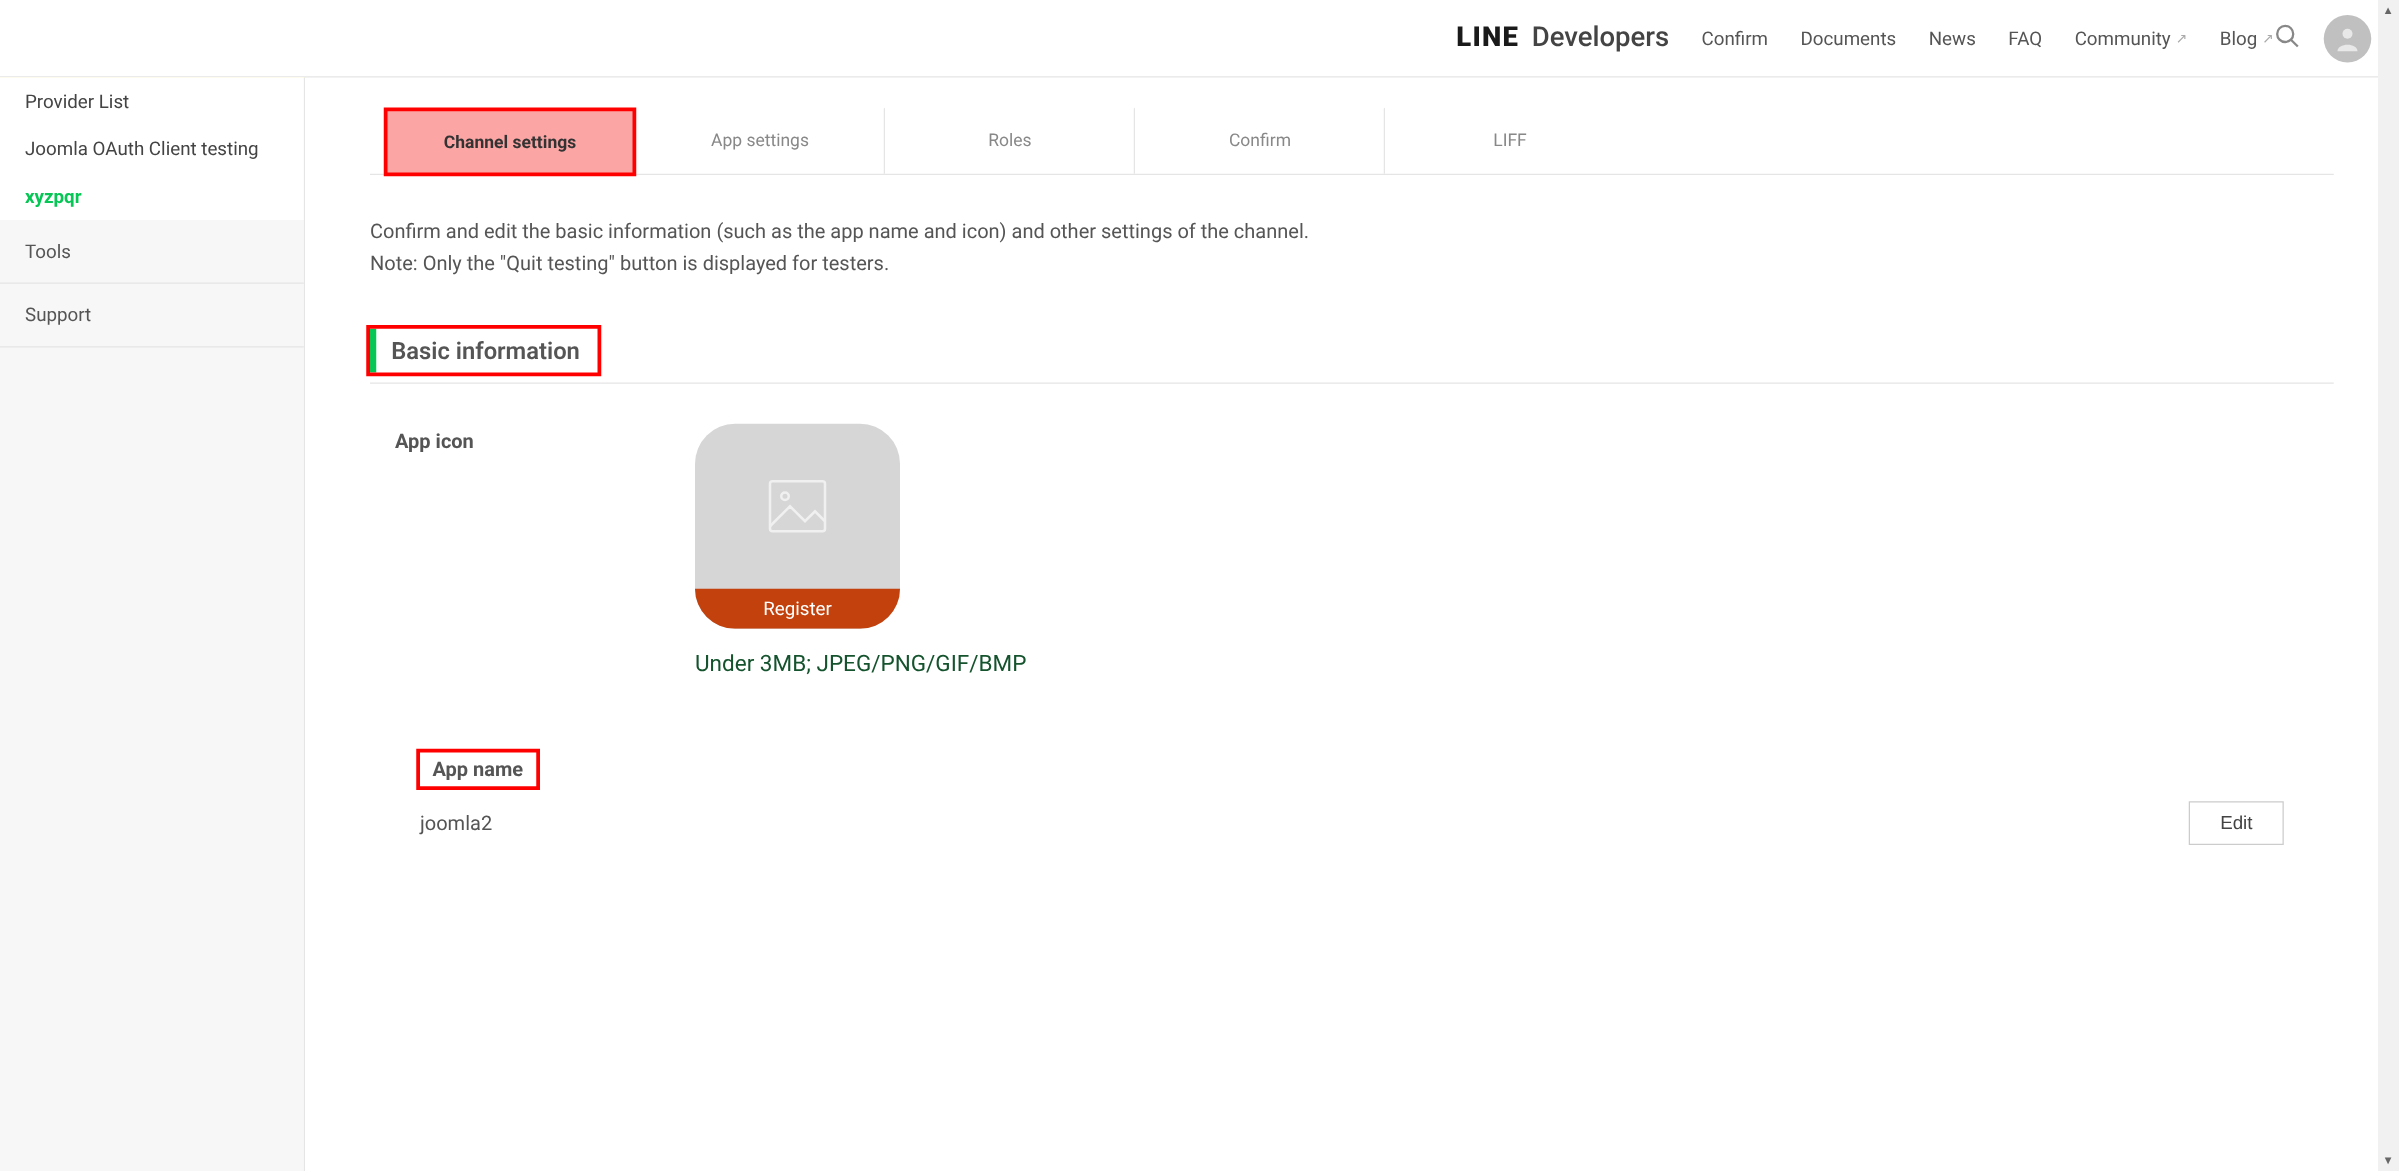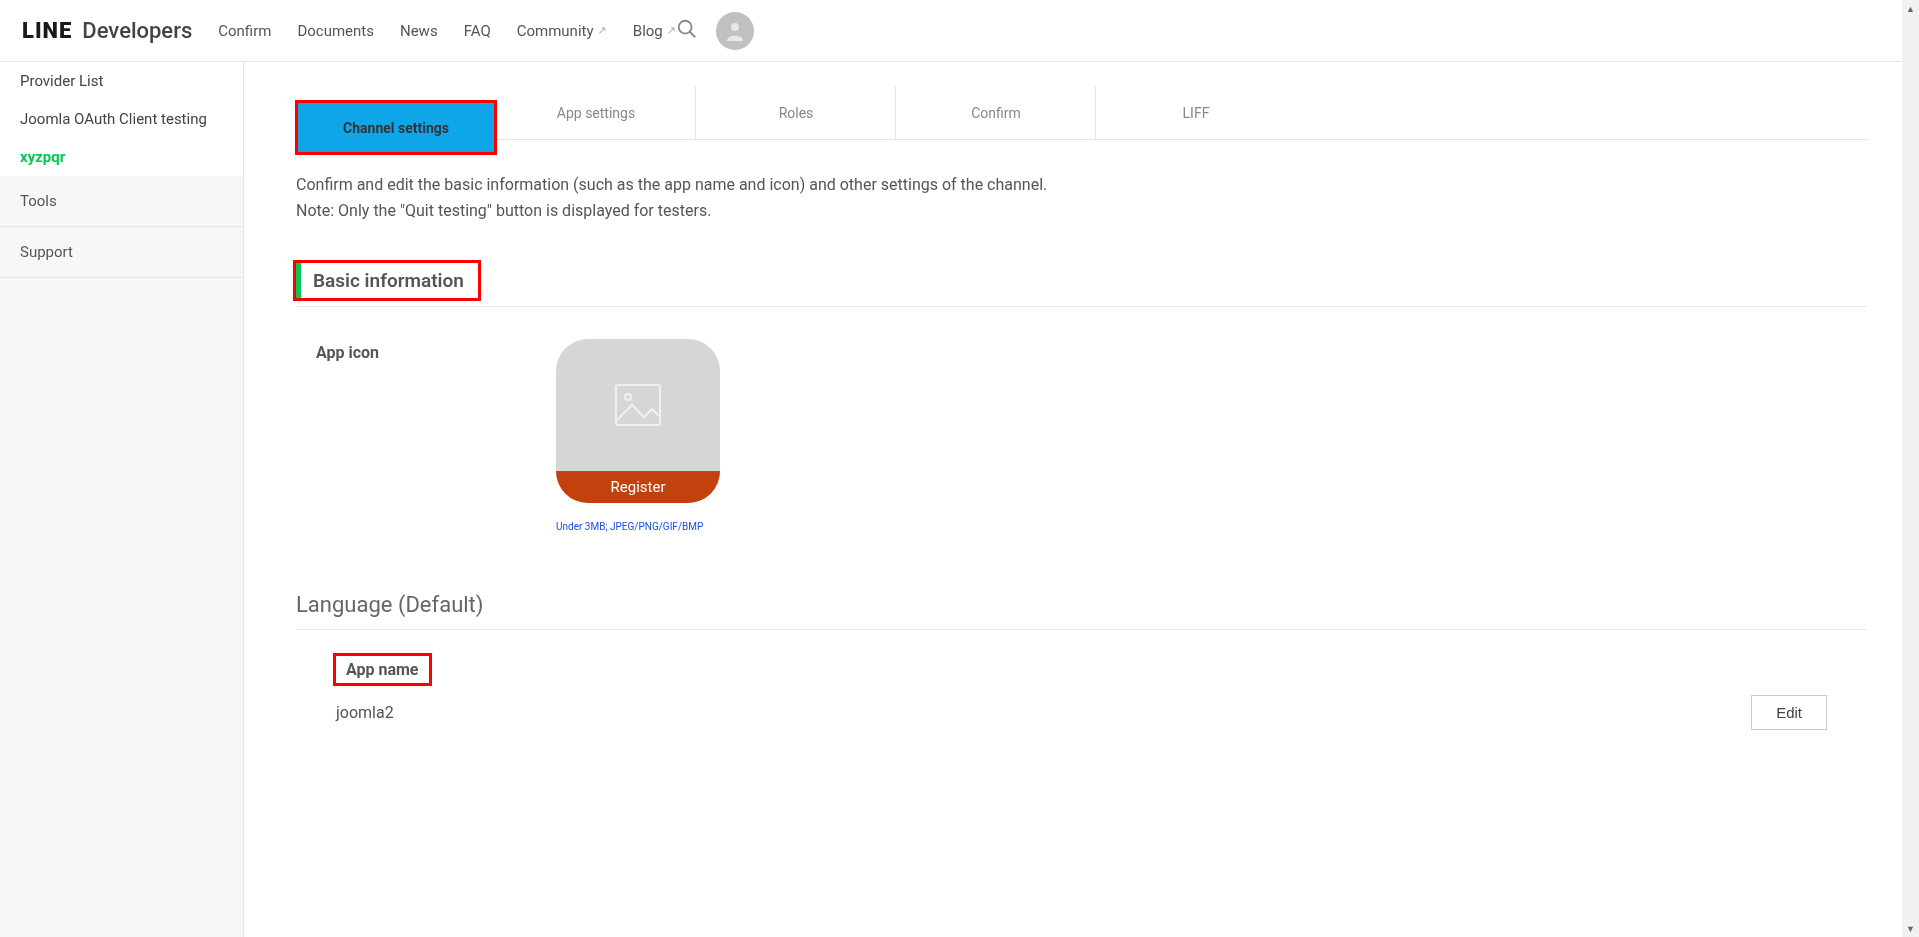--- a/index.html
+++ b/index.html
@@ -13,21 +13,21 @@
       color: #333;
       background: #fff;
     }
     
     .header {
       display: flex;
       align-items: center;
       height: 62px;
       border-bottom: 1px solid #e5e5e5;
       padding: 0 22px;
-      justify-content: flex-start;
+      justify-content: flex-end;
     }
     .header-left {
       display: flex;
       align-items: center;
     }
     .logo {
       display: flex;
       align-items: baseline;
       gap: 10px;
       margin-right: 26px;
@@ -141,22 +141,23 @@
       color: #888;
       cursor: pointer;
       border: 1px solid transparent;
       border-bottom: none;
       position: relative;
     }
     .tab.active {
       color: #333;
       font-weight: 700;
       border-color: #e5e5e5;
-      background: #0ea5e9;
-      top: 15px;
+      background: #fca5a5;
+      top: 1px;
+      margin-left: 12px;
     }
     .tab:not(.active):not(:last-child) {
       border-right: 1px solid #e5e5e5;
     }
     .tab.active-highlight {
       outline: 3px solid #ff0000;
       outline-offset: -2px;
     }
     .description {
       margin: 32px 0 40px 0;
@@ -226,22 +227,22 @@
     }
     .register-bar {
       width: 100%;
       background: #c2410c;
       color: #fff;
       text-align: center;
       padding: 7px 0;
       font-size: 15px;
     }
     .hint {
-      font-size: 10px;
-      color: #1d4ed8;
+      font-size: 18px;
+      color: #14532d;
       margin-top: 18px;
     }
     .language-section {
       margin-top: 60px;
     }
     .language-title {
       font-size: 22px;
       color: #666;
       font-weight: 400;
       padding-bottom: 12px;
@@ -386,21 +387,20 @@
               </svg>
             </div>
             <div class="register-bar"><span>Register</span></div>
           </div>
           <div class="hint">Under 3MB; JPEG/PNG/GIF/BMP</div>
         </div>
       </div>
     </div>
 
     <div class="language-section">
-      <div class="language-title">Language (Default)</div>
 
       <div class="app-name-row">
         <div class="app-name-label-wrap">
           <span class="field-label highlight"><span>App name</span></span>
         </div>
         <div class="app-name-value-row">
           <div class="app-name-value">joomla2</div>
           <button class="edit-btn">Edit</button>
         </div>
       </div>

